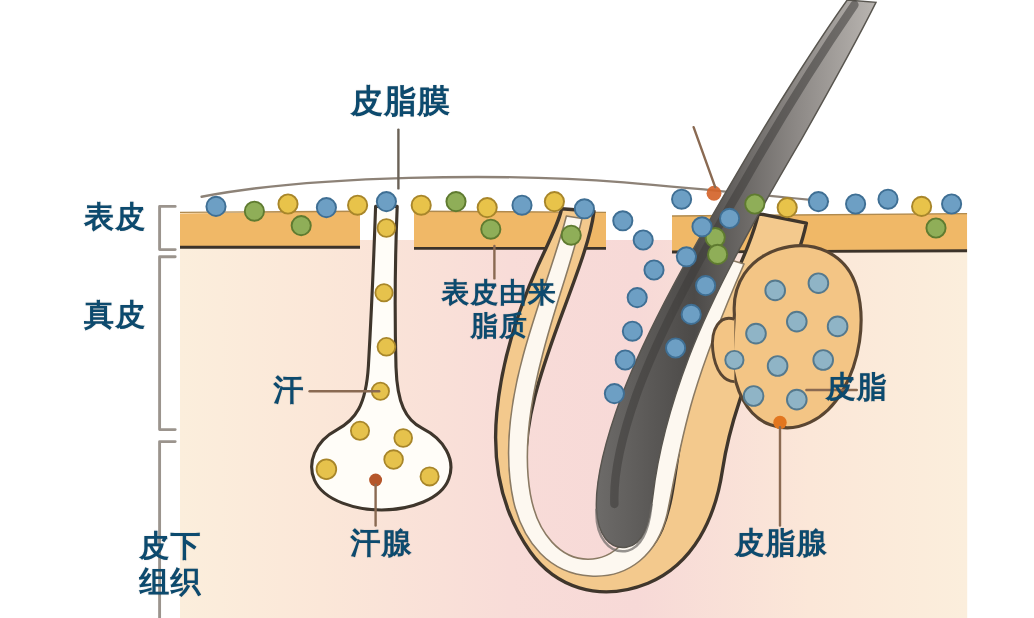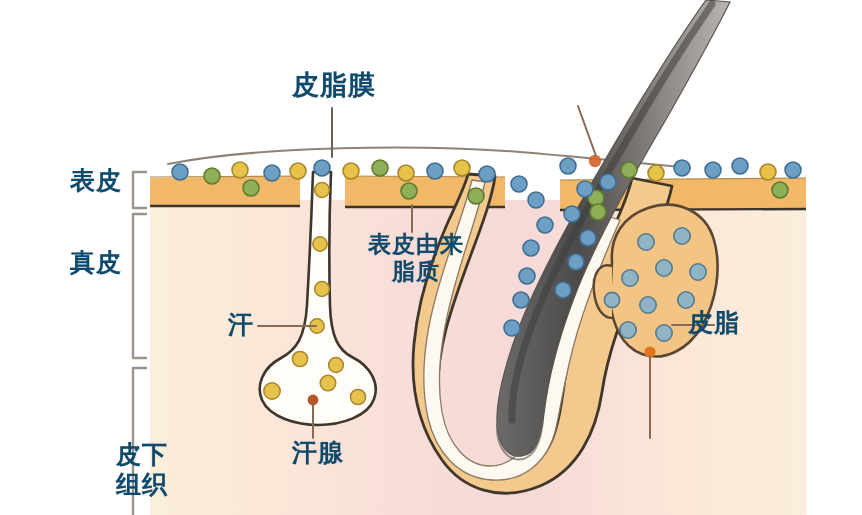--- a/index.html
+++ b/index.html
@@ -261,14 +261,15 @@
     <span>表皮由来</span><br>
     <span>脂质</span>
   </div>
 
   <div class="lbl s26" style="left:228px;top:312px;">汗</div>
 
   <div class="lbl s26" style="left:292px;top:440px;">汗腺</div>
 
   <div class="lbl s26" style="left:688px;top:310px;">皮脂</div>
 
+  <div class="lbl s26" style="left:612px;top:440px;">皮脂腺</div>
 
 </div>
 
 </body></html>

